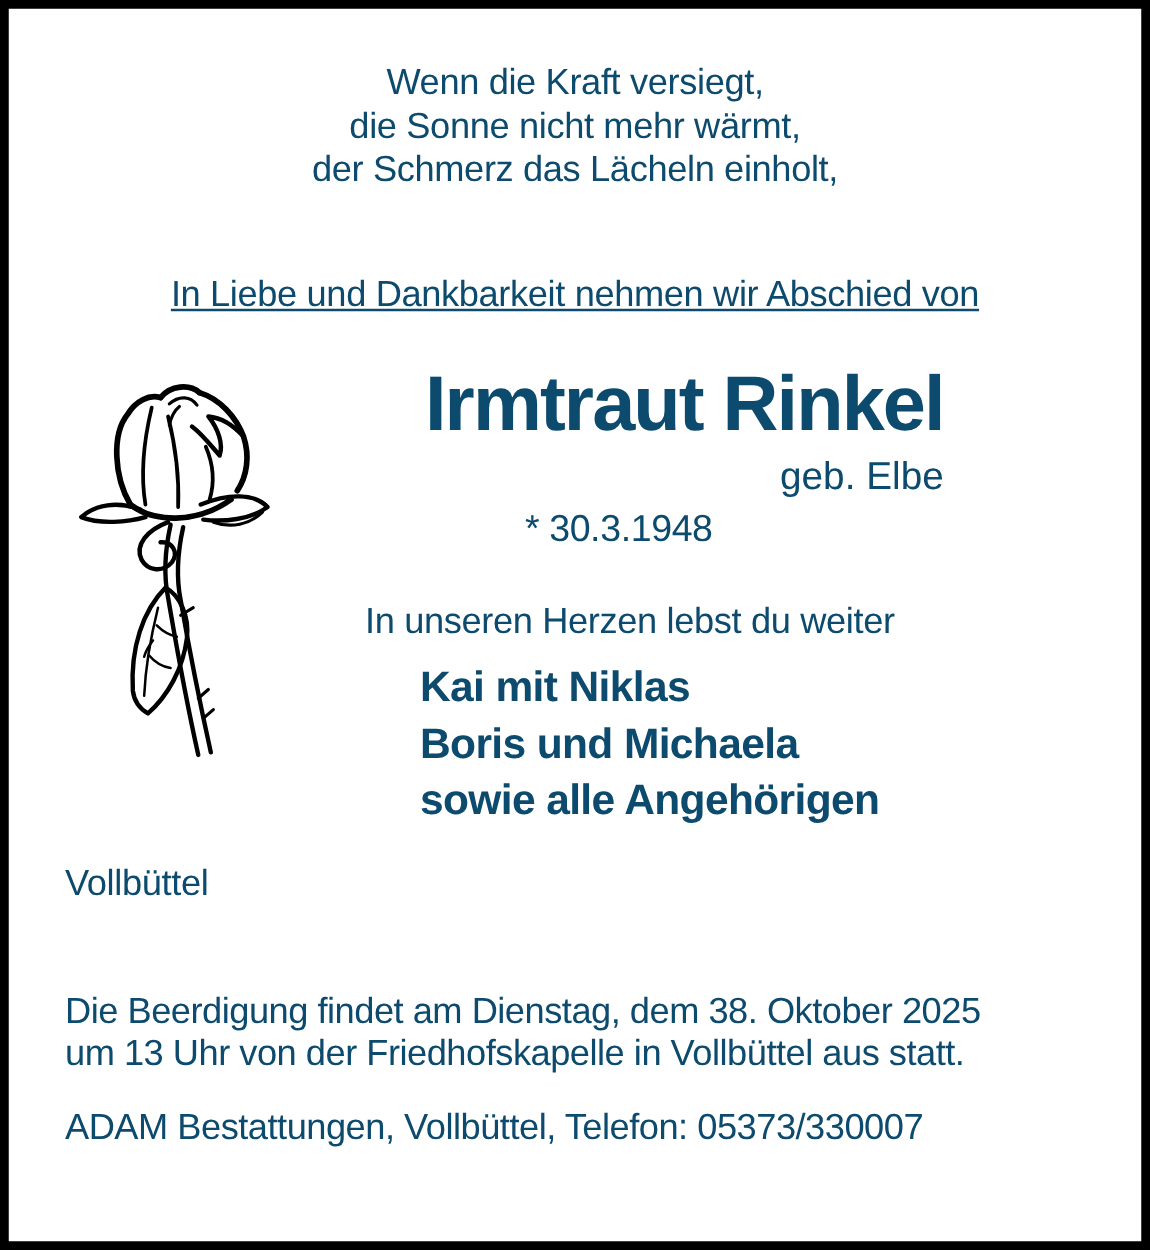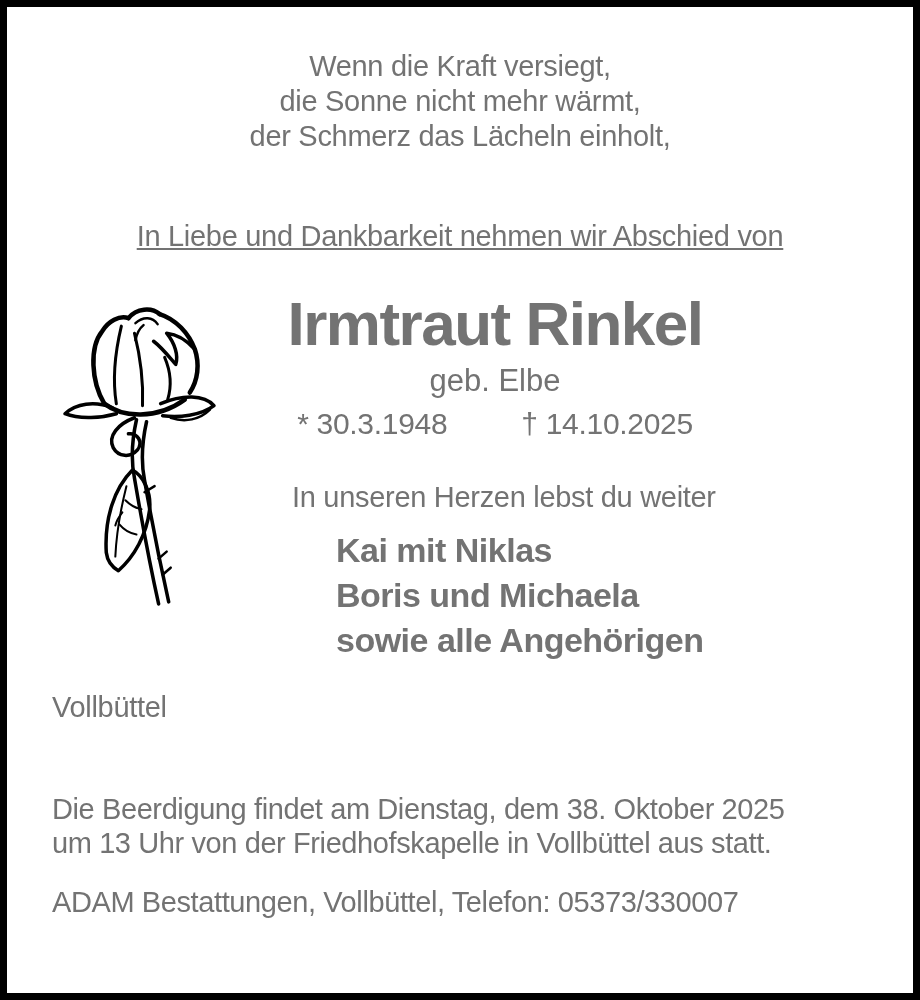--- a/index.html
+++ b/index.html
@@ -9,21 +9,21 @@
     background: #ffffff;
   }
   .page {
     position: relative;
     width: 920px;
     height: 1000px;
     box-sizing: border-box;
     border: 7px solid #000000;
     background: #ffffff;
     font-family: "Liberation Sans", "DejaVu Sans", sans-serif;
-    color: #737373;
+    color: #0c4a6e;
     overflow: hidden;
   }
   .abs { position: absolute; }
 
   .poem {
     top: 42px;
     left: 0;
     width: 906px;
     text-align: center;
     font-size: 29px;
@@ -41,21 +41,21 @@
   }
   .rose {
     top: 296px;
     left: 50px;
     width: 168px;
     height: 314px;
   }
   .name-col {
     left: 228px;
     width: 520px;
-    text-align: center;
+    text-align: right;
   }
   .deceased-name {
     top: 284px;
     font-weight: bold;
     font-size: 62px;
     line-height: 66px;
     letter-spacing: -1.5px;
     white-space: nowrap;
   }
   .birth-name {
@@ -162,21 +162,20 @@
       <path stroke-width="2" d="M64,208 C60,213 58,217 57,221"></path>
     </g>
   </svg>
 
   <div class="abs name-col deceased-name">Irmtraut Rinkel</div>
 
   <div class="abs name-col birth-name">geb. Elbe</div>
 
   <div class="abs name-col dates">
     <span>* 30.3.1948</span>
-    <span>† 14.10.2025</span>
   </div>
 
   <div class="abs memorial">In unseren Herzen lebst du weiter</div>
 
   <div class="abs mourners">
     <div>Kai mit Niklas</div>
     <div>Boris und Michaela</div>
     <div>sowie alle Angehörigen</div>
   </div>
 

